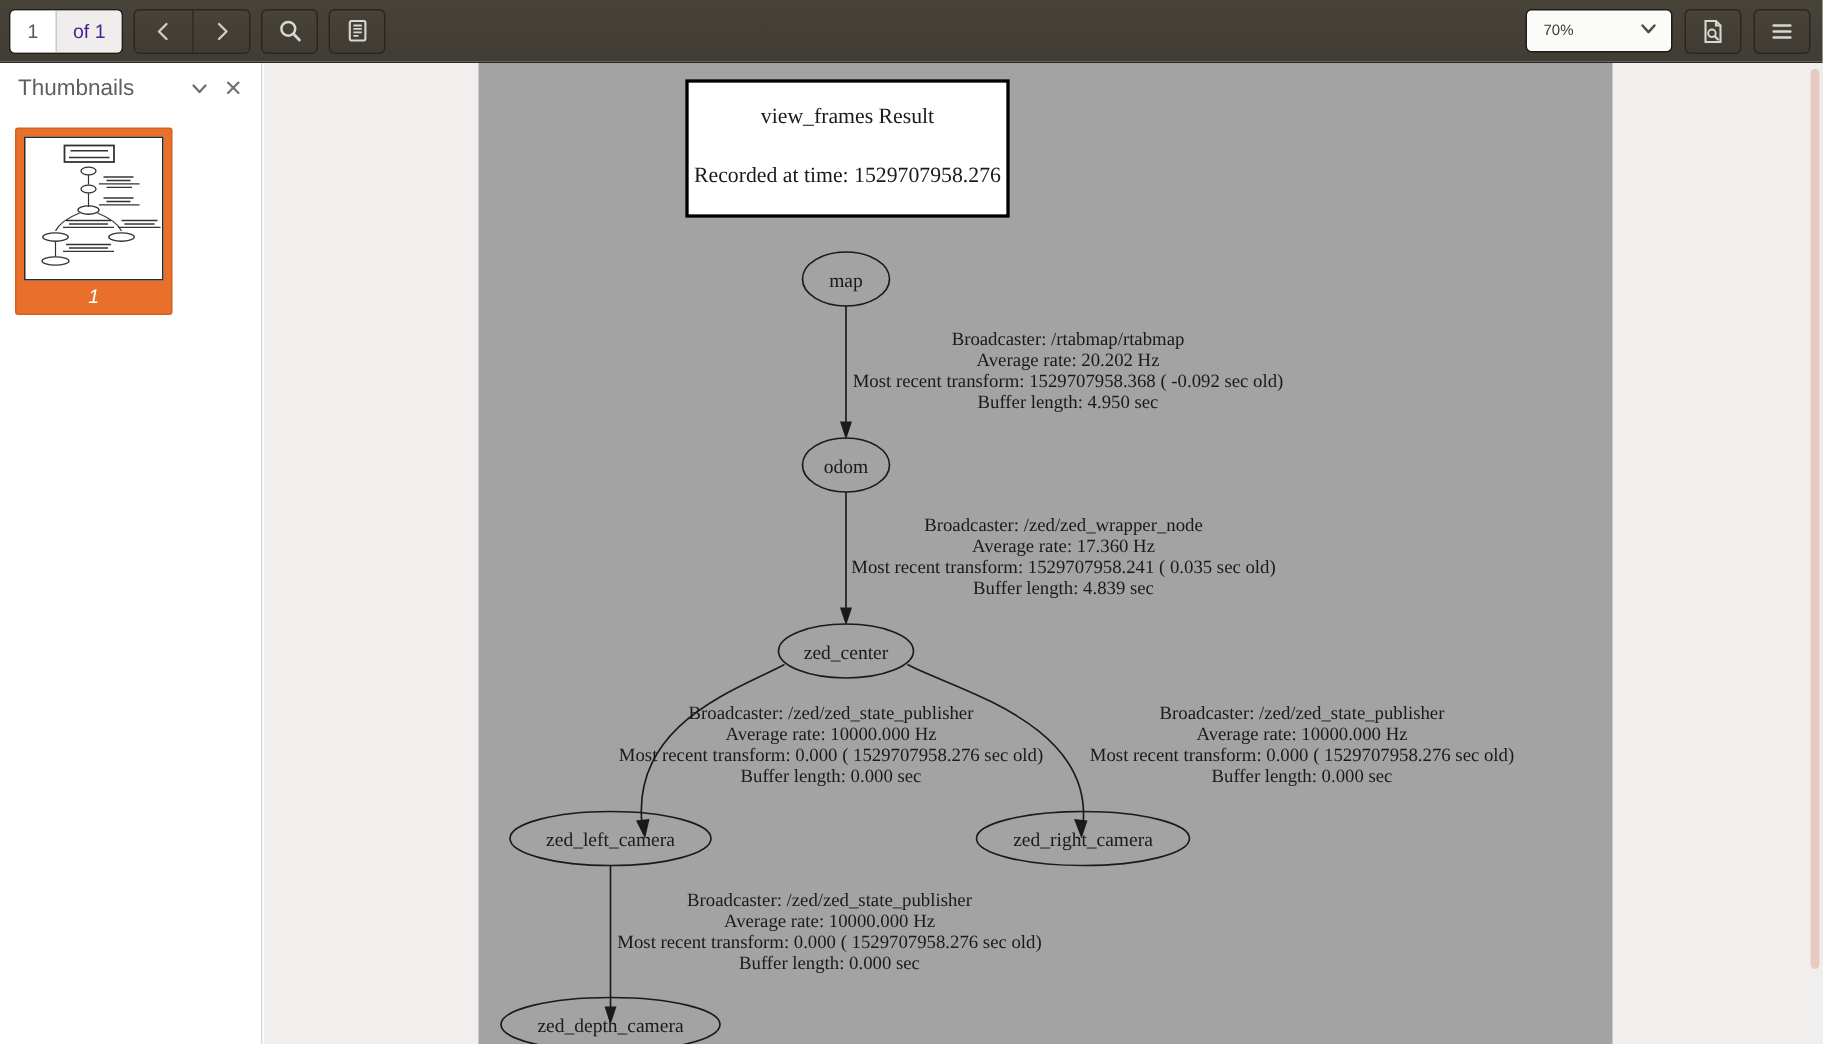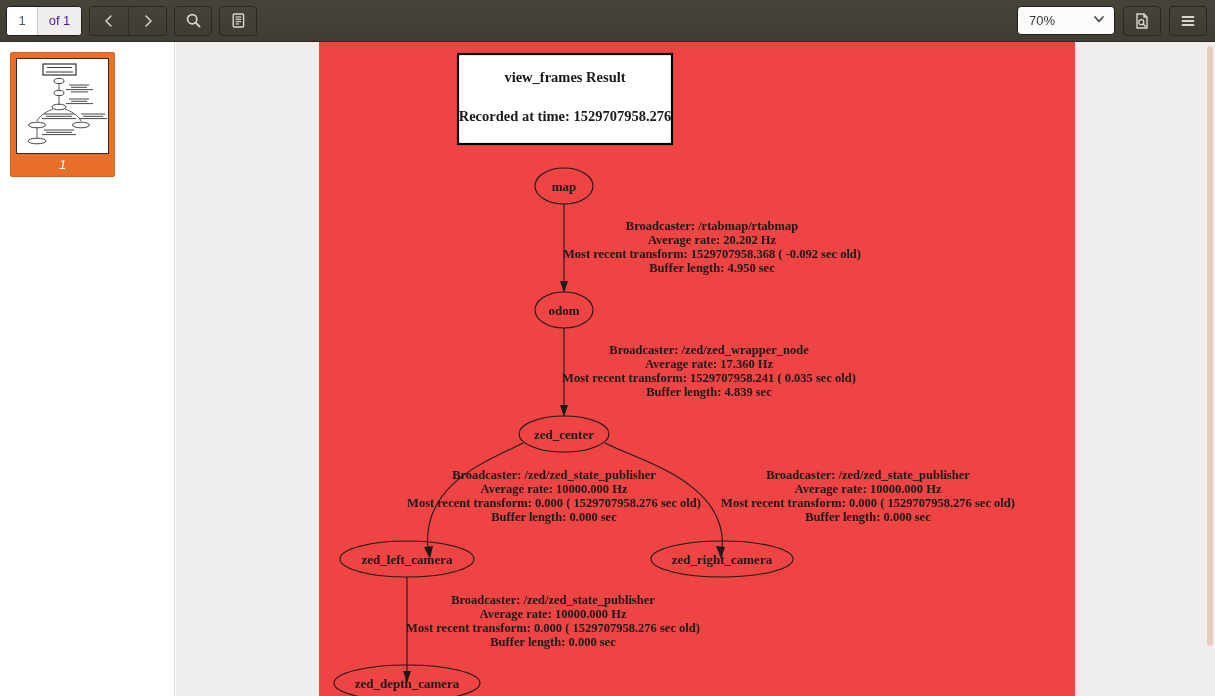--- a/index.html
+++ b/index.html
@@ -56,21 +56,21 @@
     border: 1px solid #2a2722; border-radius: 4px;
     display: flex; align-items: center; justify-content: center;
     cursor: pointer;
   }
   .tbtn svg { display: block; }
 
   .zoom-select {
     display: flex; align-items: center;
     height: 29px; width: 98px; padding: 0 8px 0 11px;
     background: #fbfbfa; border: 1px solid #1f1d1a; border-radius: 4px;
-    color: #3a3a38; font-size: 13px;
+    color: #3a3a38; font-size: 10px;
     box-shadow: inset 0 1px 0 rgba(255,255,255,.8);
     cursor: pointer;
   }
   .zoom-select .zv { flex: 1; }
 
   
   #sidebar {
     position: absolute; top: 42px; left: 0;
     width: 175px; height: 654px;
     background: #ffffff;
@@ -104,22 +104,21 @@
   
   #viewer {
     position: absolute; top: 42px; left: 176px;
     width: 1039px; height: 654px;
     background: #f0efed;
     overflow: hidden;
   }
   #page {
     position: absolute; top: 0; left: 143px;
     width: 756px; height: 654px;
-    background: #ef4444;
-    font-weight: bold;
+    background: #a3a3a3;
   }
 
   
   #vscroll {
     position: absolute; top: 42px; right: 0; width: 9px; height: 654px;
     background: #f0efed;
   }
   #vscroll .thumbbar {
     position: absolute; top: 4px; left: 1px; width: 6px; height: 600px;
     background: #e7cbc1; border-radius: 3px;
@@ -218,20 +217,34 @@
           <line x1="3.5" y1="5" x2="14.5" y2="5" stroke="#d8d6d1" stroke-width="1.8" stroke-linecap="round"></line>
           <line x1="3.5" y1="9" x2="14.5" y2="9" stroke="#d8d6d1" stroke-width="1.8" stroke-linecap="round"></line>
           <line x1="3.5" y1="13" x2="14.5" y2="13" stroke="#d8d6d1" stroke-width="1.8" stroke-linecap="round"></line>
         </svg>
       </span>
     </div>
   </div>
 </div>
 
 <div id="sidebar">
+  <div id="sidebar-header">
+    <span class="sb-title">Thumbnails</span>
+    <span class="sb-ico">
+      <svg width="14" height="14" viewBox="0 0 14 14">
+        <path d="M3 5 L7 9.4 L11 5" fill="none" stroke="#6d6f71" stroke-width="1.5" stroke-linecap="round" stroke-linejoin="round"></path>
+      </svg>
+    </span>
+    <span class="sb-ico">
+      <svg width="13" height="13" viewBox="0 0 13 13">
+        <line x1="3" y1="3" x2="10" y2="10" stroke="#6d6f71" stroke-width="1.4" stroke-linecap="round"></line>
+        <line x1="10" y1="3" x2="3" y2="10" stroke="#6d6f71" stroke-width="1.4" stroke-linecap="round"></line>
+      </svg>
+    </span>
+  </div>
 
   <div id="thumb-list">
     <div class="thumb-card">
       <div class="thumb-page">
         <svg class="mini" width="93" height="96" viewBox="0 0 93 96">
           <rect x="26" y="5" width="33" height="11" stroke-width="1.2" fill="#fff"></rect>
           <line x1="30" y1="8.5" x2="55" y2="8.5" stroke="#9a9a9a" stroke-width="1"></line>
           <line x1="29" y1="13" x2="56" y2="13" stroke="#9a9a9a" stroke-width="1"></line>
           <ellipse cx="42" cy="22" rx="5" ry="2.6" stroke-width=".9"></ellipse>
           <line x1="42" y1="24.6" x2="42" y2="31" stroke-width=".8"></line>

